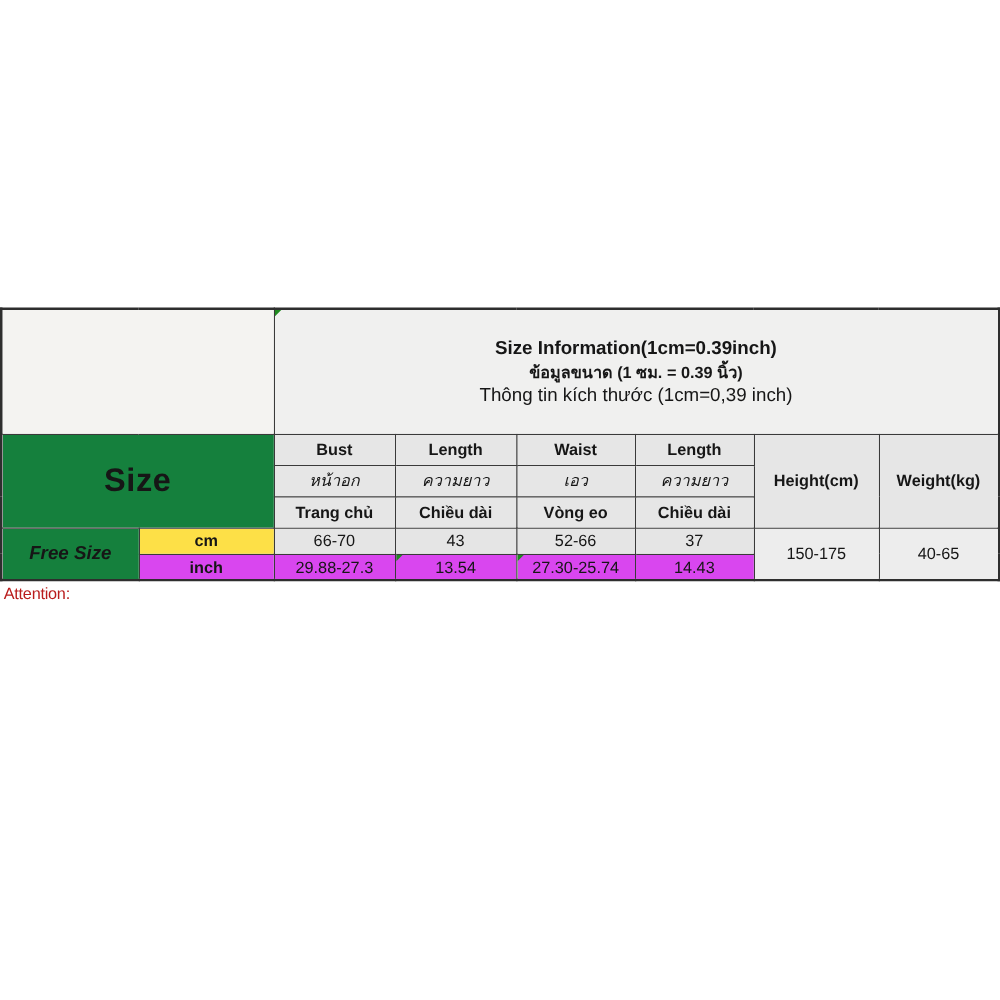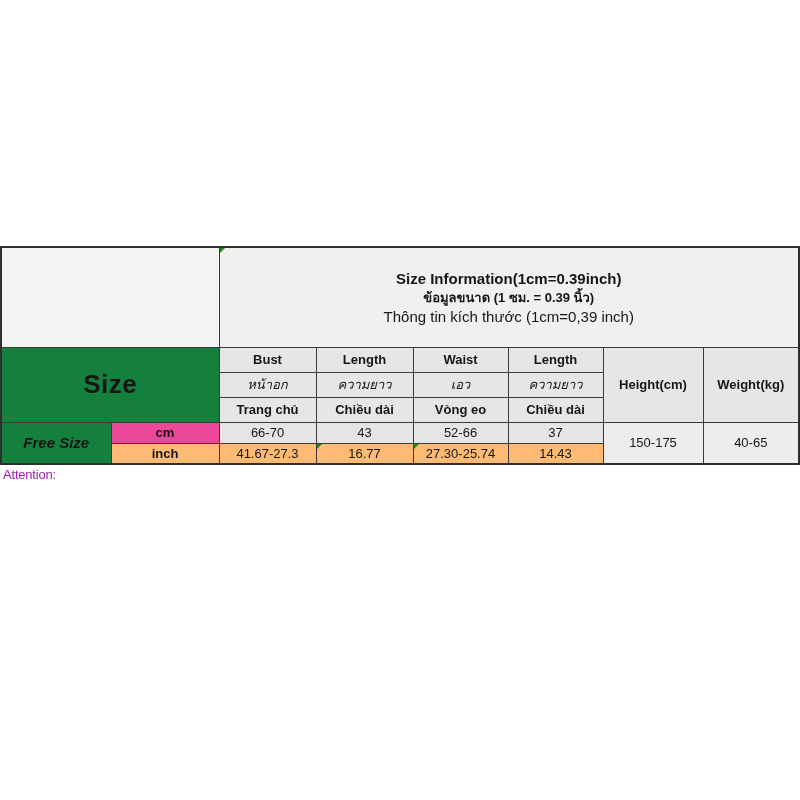--- a/index.html
+++ b/index.html
@@ -20,44 +20,44 @@
   }
   .r-photo td{ height:100px; }
   .r-head td{ height:25px; }
   .r-data td{ height:21px; }
   td.thick-bottom{ border-bottom:2px solid #2e2e2e; }
   td.thick-left{ border-left:2px solid #2e2e2e; }
   td.photo-cell{ background:#f4f3f1; }
   td.info-cell{ background:#f0f0ef; }
   td.label-cell{ background:#15803d; }
   td.head-cell{ background:#e6e6e6; }
-  td.unit-cell{ background:#ec4899; }
+  td.unit-cell{ background:#fde047; }
   td.cm-cell{ background:#e5e5e5; }
-  td.inch-cell{ background:#fdba74; }
+  td.inch-cell{ background:#d946ef; }
   td.span-val-cell{ background:#ededed;margin-top:12px; }
   .info-line-en{ font-size:15px; font-weight:bold; line-height:19px; }
   .info-line-th{ font-size:13px; font-weight:bold; line-height:19px; }
   .info-line-vi{ font-size:15px; font-weight:normal; line-height:19px; }
   .size-big{ font-size:26px; font-weight:bold; letter-spacing:0.5px; }
   .h-en{ font-size:13px; font-weight:bold; }
   .h-th{ font-size:13px; font-weight:normal;font-style:italic; }
   .h-vi{ font-size:13px; font-weight:bold; }
   .hv-head{ font-size:13px; font-weight:bold; }
   .row-label{ font-size:15px; font-weight:bold;font-style:italic; }
   .unit-label{ font-size:13px; font-weight:bold; }
   .val{ font-size:13px; font-weight:normal; }
   
   .flag{
     position:absolute; left:0; top:0; width:0; height:0;
     border-left:5px solid #1f8a1f; border-bottom:5px solid transparent;
   }
   
   .attention{
     position:absolute; left:3px; top:467px; width:794px;
-    font-size:13px; line-height:16px; font-weight:normal; color:#a21caf;
+    font-size:13px; line-height:16px; font-weight:normal; color:#b91c1c;
     letter-spacing:-0.2px;
   }
   
   .photo{
     position:absolute; left:57px; top:248px; width:105px; height:96px;
     overflow:hidden; background:#d8d6d1;
   }
   .ph-wall-light{ position:absolute; left:56px; top:0; width:49px; height:100%; background:#e2e0db; }
   .ph-floor{ position:absolute; left:0; bottom:0; width:60px; height:14px; background:#e6e4df; }
   .ph-shelf{ position:absolute; left:2px; top:8px; width:36px; height:74px; background:#e3e1dc; border-right:2px solid #cfcdc8; }
@@ -161,22 +161,22 @@
       <td class="unit-cell unit-label thick-bottom">cm</td>
       <td class="cm-cell val thick-bottom thick-left">66-70</td>
       <td class="cm-cell val thick-bottom">43</td>
       <td class="cm-cell val thick-bottom">52-66</td>
       <td class="cm-cell val thick-bottom">37</td>
       <td rowspan="2" class="span-val-cell val">150-175</td>
       <td rowspan="2" class="span-val-cell val">40-65</td>
     </tr>
     <tr class="r-data">
       <td class="inch-cell unit-label">inch</td>
-      <td class="inch-cell val thick-left">41.67-27.3</td>
-      <td class="inch-cell val"><span class="flag"></span><span>16.77</span></td>
+      <td class="inch-cell val thick-left">29.88-27.3</td>
+      <td class="inch-cell val"><span class="flag"></span><span>13.54</span></td>
       <td class="inch-cell val"><span class="flag"></span><span>27.30-25.74</span></td>
       <td class="inch-cell val">14.43</td>
     </tr>
   </tbody>
     </table>
 
   <div class="attention">
     <div>Attention:</div>
   </div>
 

